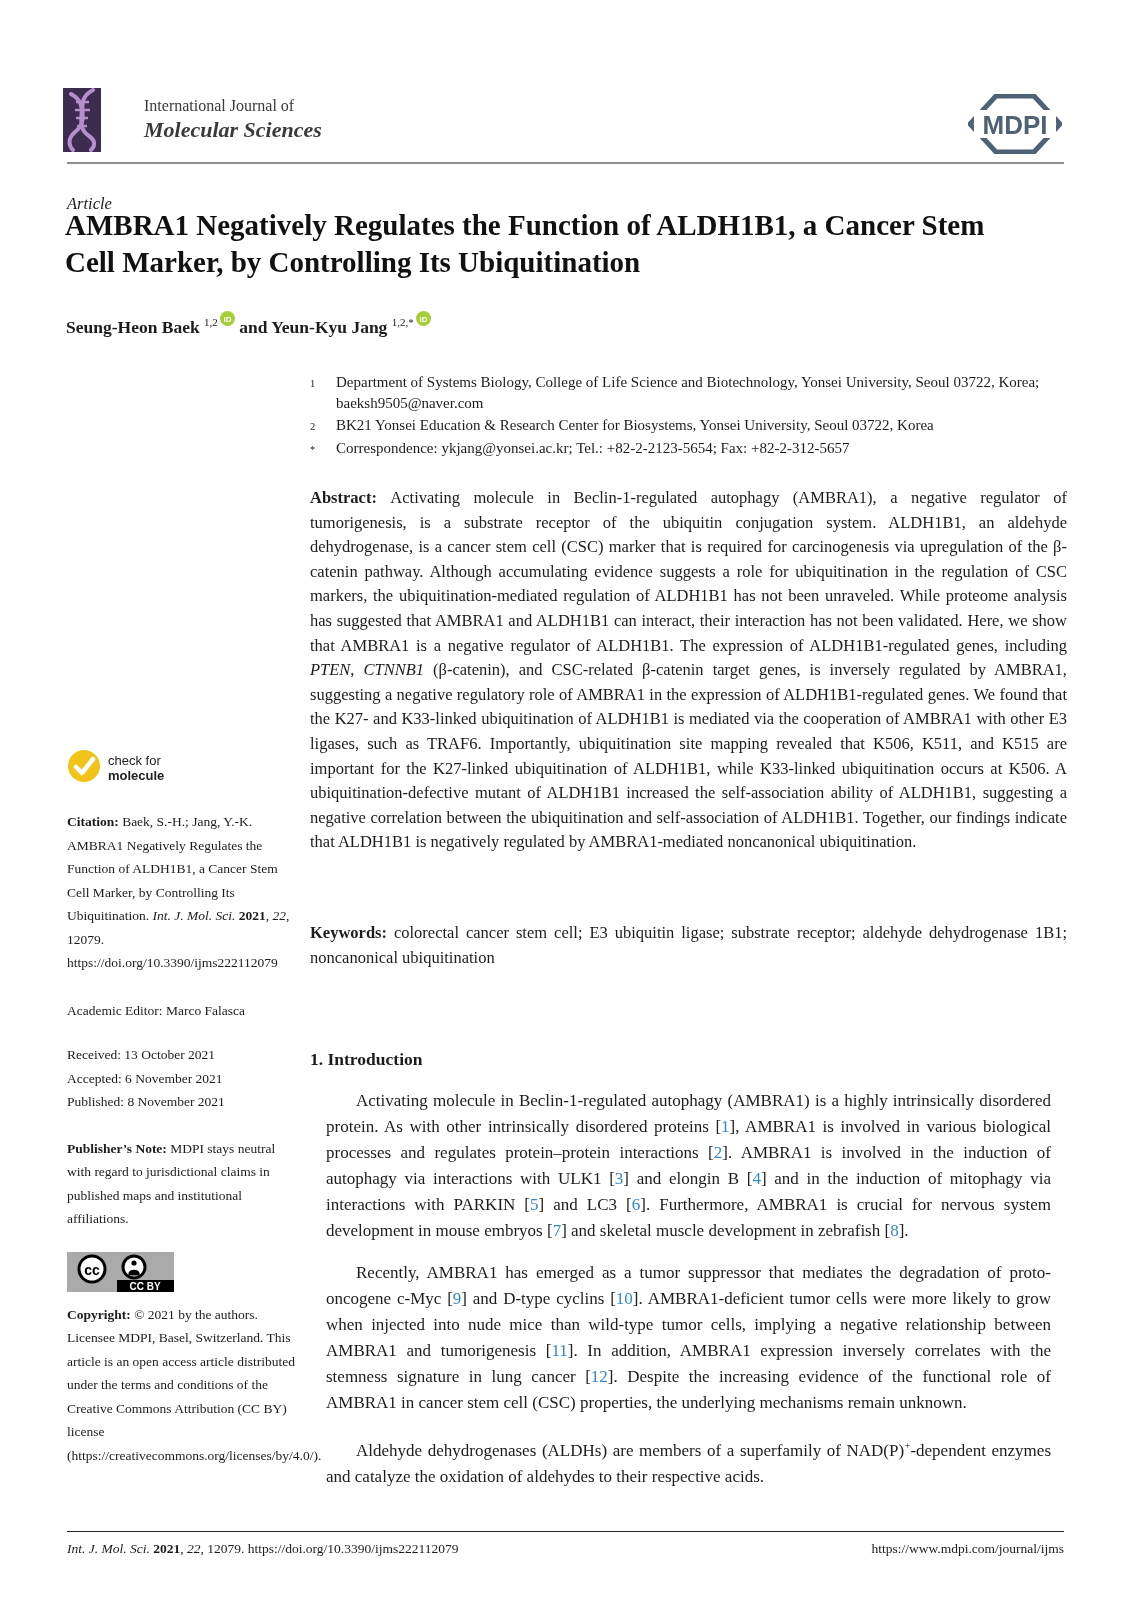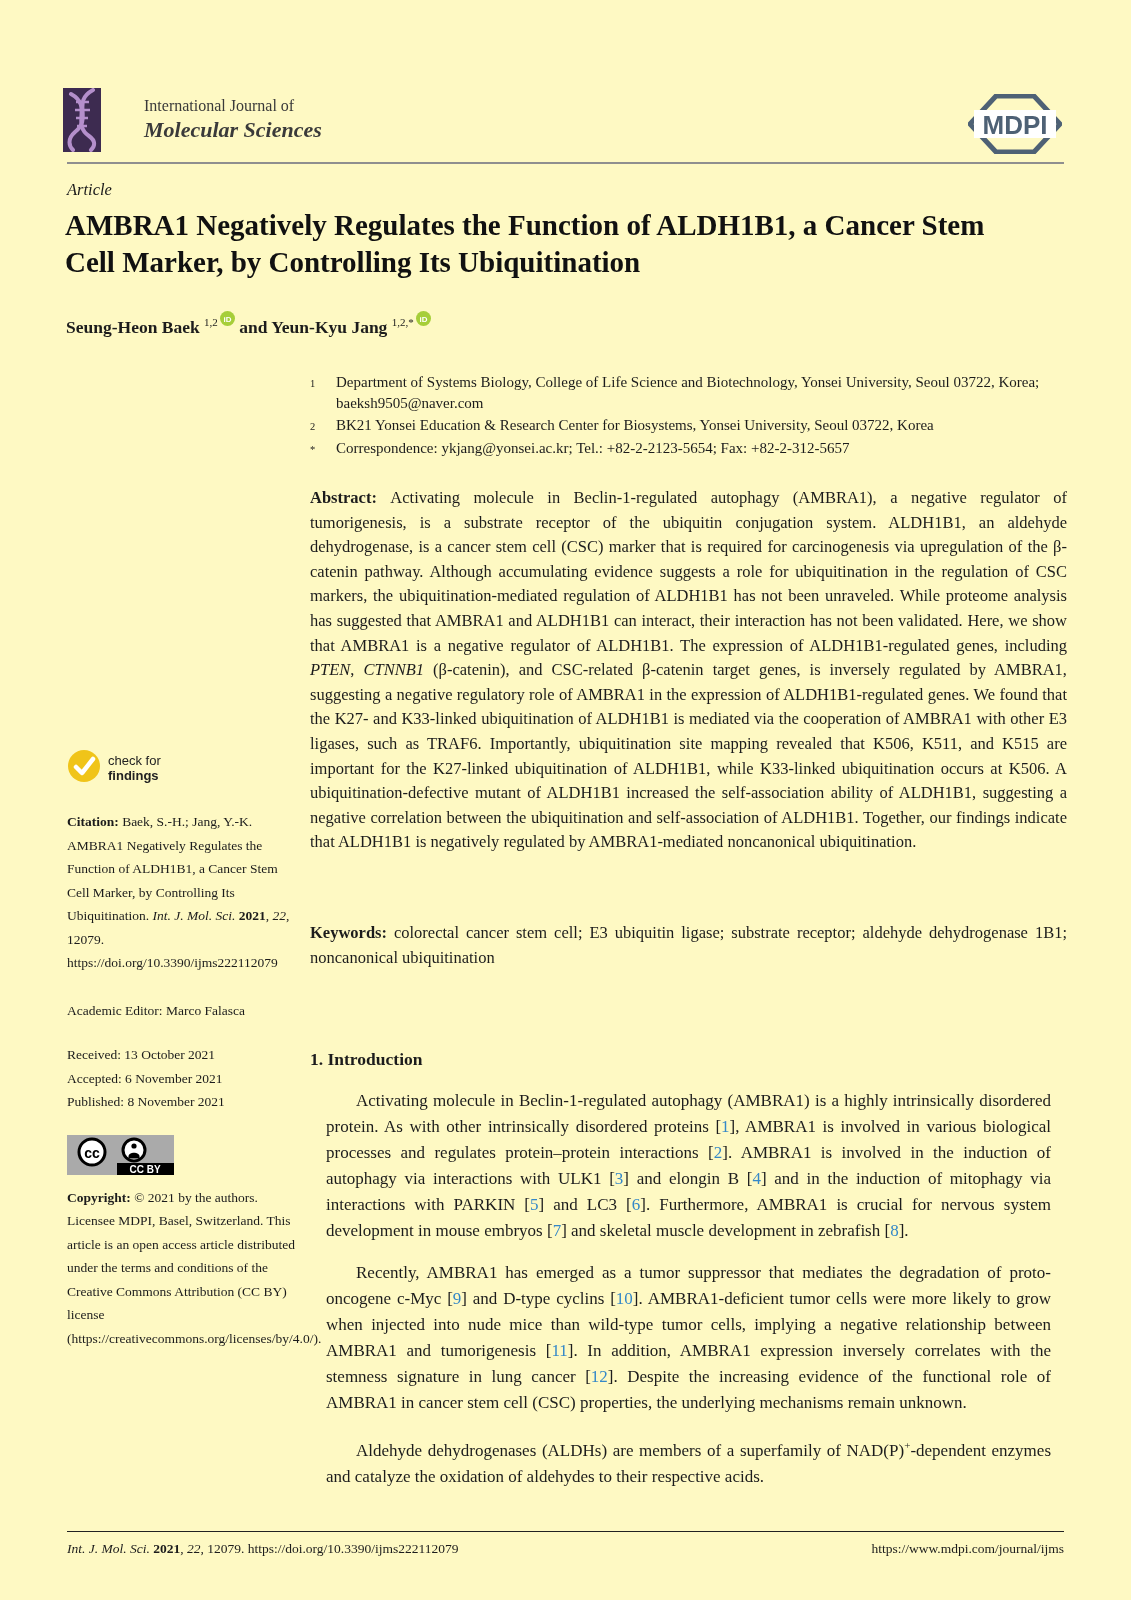--- a/index.html
+++ b/index.html
@@ -1,29 +1,29 @@
 <!DOCTYPE html>
 <html><head>
 <meta charset="utf-8">
 <style>
   html,body{margin:0;padding:0;background:#e8e8e8;}
   .page{
-    position:relative;width:1131px;height:1600px;background:#fef9c3;
+    position:relative;width:1131px;height:1600px;background:#ffffff;
     margin:0 auto;font-family:"Liberation Serif","DejaVu Serif",serif;color:#1c1c1c;
     overflow:hidden;
   }
   
   .logo-box{position:absolute;left:63px;top:88px;width:38px;height:64px;background:#3d2b50;}
   .journal-name{position:absolute;left:144px;top:96px;line-height:1.25;}
   .journal-name .l1{font-size:16px;color:#3a3a3a;}
   .journal-name .l2{font-size:22px;font-weight:bold;font-style:italic;color:#3a3a3a;}
   .mdpi-logo{position:absolute;left:968px;top:94px;}
   .header-rule{position:absolute;left:67px;top:162px;width:997px;height:2px;background:#8f8f8f;}
   
-  .article-type{position:absolute;left:67px;top:180px;font-style:italic;font-size:16.5px;}
+  .article-type{position:absolute;left:67px;top:194px;font-style:italic;font-size:16.5px;}
   .title{position:absolute;left:65px;top:207px;width:965px;margin:0;
          font-size:29px;line-height:37px;font-weight:bold;color:#111;}
   .authors{position:absolute;left:66px;top:310px;font-size:17.5px;font-weight:bold;}
   .authors sup{font-size:11px;font-weight:normal;}
   .orcid{display:inline-block;vertical-align:super;margin-left:2px;}
   
   .affiliations{position:absolute;left:310px;top:372px;width:760px;font-size:15px;line-height:21px;}
   .aff-row{display:flex;margin-bottom:1px;}
   .aff-marker{width:26px;flex:0 0 26px;font-size:10.5px;vertical-align:super;padding-top:1px;}
   .aff-text{flex:1;}
@@ -121,33 +121,34 @@
   <div class="keywords"><span class="s-b">Keywords: </span><span>colorectal cancer stem cell; E3 ubiquitin ligase; substrate receptor; aldehyde dehydrogenase 1B1; noncanonical ubiquitination</span></div>
 
   <aside class="sidebar">
     <div class="check-updates">
       <svg width="34" height="34" viewBox="0 0 34 34">
         <circle cx="17" cy="17" r="16" fill="#f0c419"></circle>
         <polyline points="9,18 15,24 26,10" fill="none" stroke="#ffffff" stroke-width="4.5" stroke-linecap="round" stroke-linejoin="round"></polyline>
       </svg>
       <div class="check-text">
         <div>check for</div>
-        <div class="u">findings</div>
+        <div class="u">molecule</div>
       </div>
     </div>
 
     <div class="citation"><span class="s-b">Citation: </span><span>Baek, S.-H.; Jang, Y.-K. AMBRA1 Negatively Regulates the Function of ALDH1B1, a Cancer Stem Cell Marker, by Controlling Its Ubiquitination. </span><span class="s-i">Int. J. Mol. Sci. </span><span class="s-b">2021</span><span>, </span><span class="s-i">22</span><span>, 12079. https://doi.org/10.3390/ijms222112079</span></div>
     <div class="academic-editor">Academic Editor: Marco Falasca</div>
 
     <div class="dates">
       <div>Received: 13 October 2021</div>
       <div>Accepted: 6 November 2021</div>
       <div>Published: 8 November 2021</div>
     </div>
 
+    <div class="pub-note"><span class="s-b">Publisher’s Note: </span><span>MDPI stays neutral with regard to jurisdictional claims in published maps and institutional affiliations.</span></div>
 
     <div class="cc-badge">
       <svg width="107" height="40" viewBox="0 0 107 40">
         <rect x="0" y="0" width="107" height="40" fill="#aaaaaa"></rect>
         <circle cx="25" cy="17" r="13" fill="#ffffff" stroke="#000000" stroke-width="3"></circle>
         <text x="25" y="22.5" text-anchor="middle" font-family="Liberation Sans, sans-serif" font-size="14" font-weight="bold" fill="#000000">cc</text>
         <circle cx="67" cy="15" r="11" fill="#ffffff" stroke="#000000" stroke-width="3"></circle>
         <circle cx="67" cy="11" r="2.6" fill="#000000"></circle>
         <path d="M61.5,21.5 C61.5,16.5 72.5,16.5 72.5,21.5 L72.5,23.5 L61.5,23.5 Z" fill="#000000"></path>
         <rect x="50" y="28" width="57" height="12" fill="#000000"></rect>

